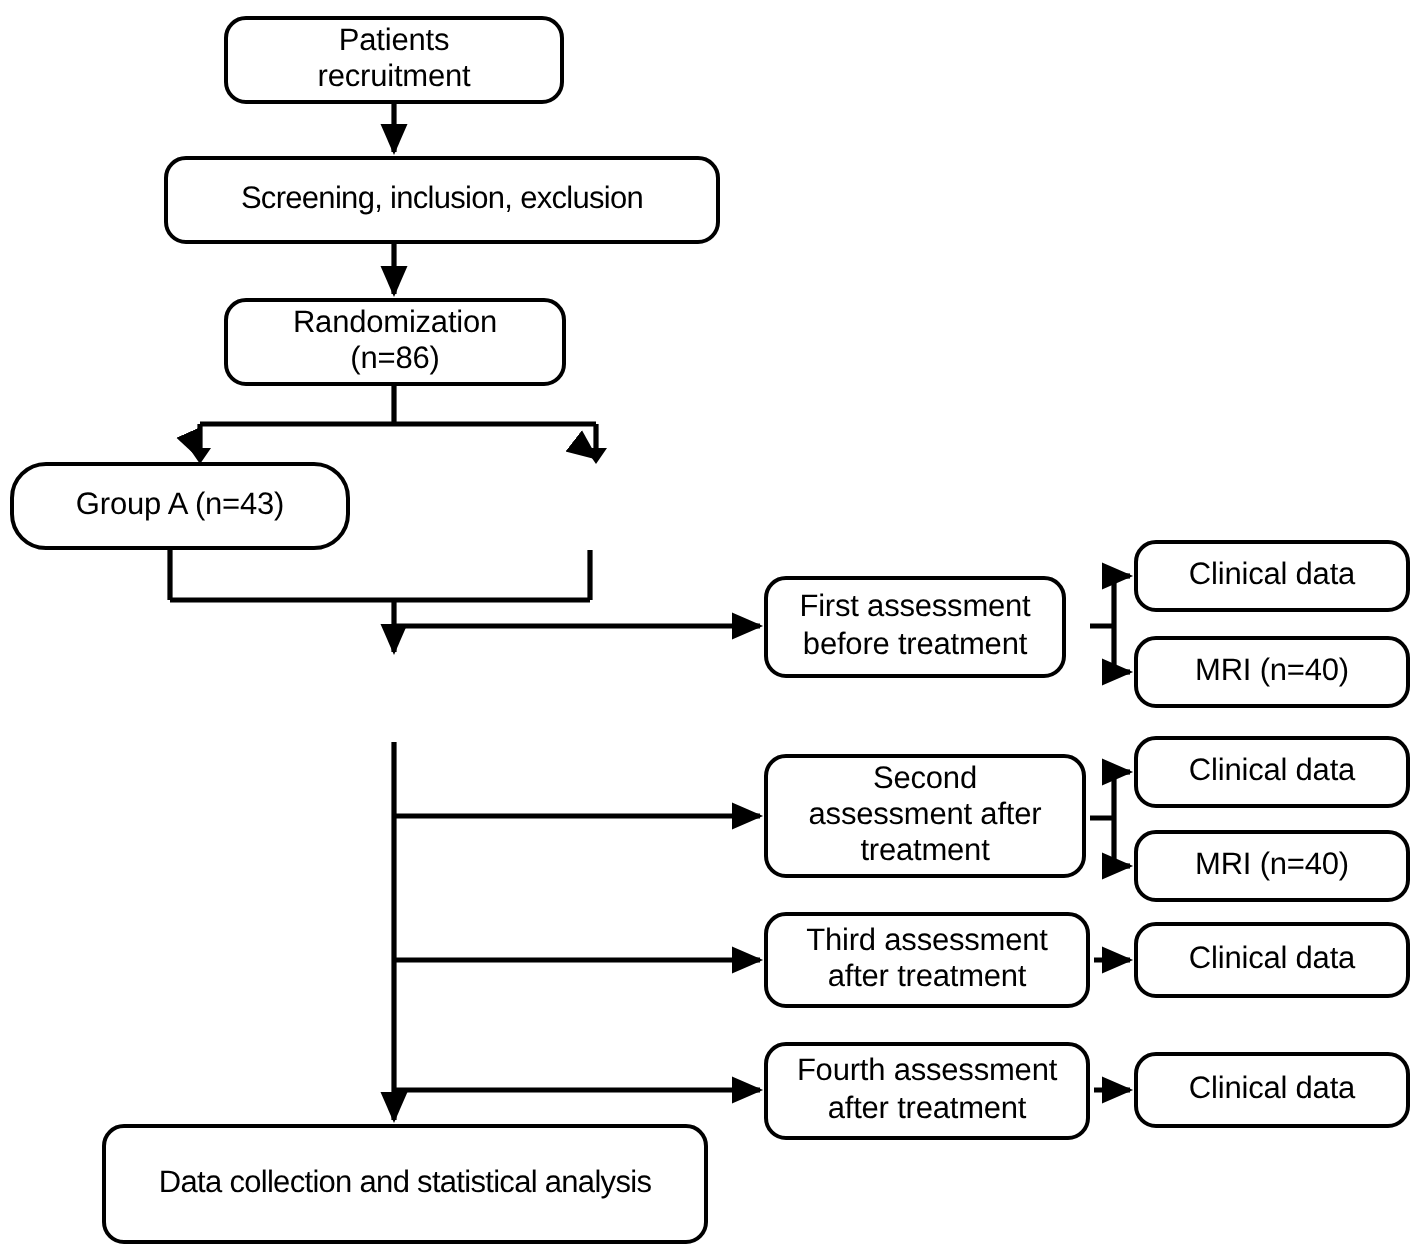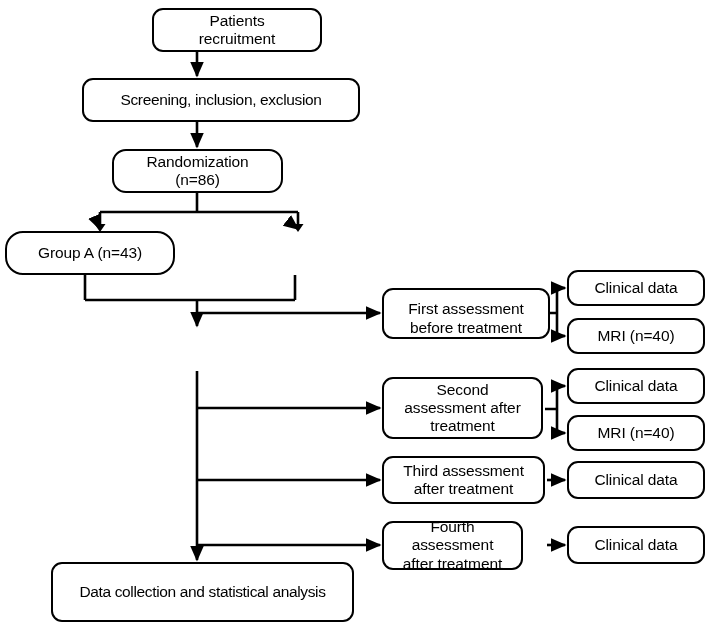--- a/index.html
+++ b/index.html
@@ -101,61 +101,61 @@
 
       <path d="M545,409 L557,409 M557,386 L557,433"></path>
     </g>
 
     <g fill="#000000">
       <path d="M94.5,224 L105.5,224 L100,232 z"></path>
       <path d="M292.5,224 L303.5,224 L298,232 z"></path>
     </g>
   </svg>
 
-  <div class="node" style="left:112px; top:8px; width:170px; height:44px;margin-left:40px;">
+  <div class="node" style="left:112px; top:8px; width:170px; height:44px;">
     <span>Patients
 recruitment</span>
   </div>
 
   <div class="node wide-label" style="left:58px; top:78px; width:278px; height:44px;margin-left:24px;">
     <span>Screening, inclusion, exclusion</span>
   </div>
 
-  <div class="node" style="left:112px; top:149px; width:171px; height:44px;border-radius:14px;">
+  <div class="node" style="left:112px; top:149px; width:171px; height:44px;">
     <span>Randomization
 (n=86)</span>
   </div>
 
   <div class="node" style="left:5px; top:231px; width:170px; height:44px;border-radius:18px;">
     <span>Group A (n=43)</span>
   </div>
 
 
 
   <div class="node wide-label" style="left:51px; top:562px; width:303px; height:60px;justify-content:center;">
     <span>Data collection and statistical analysis</span>
   </div>
 
-  <div class="node" style="left:382px; top:288px; width:168px; height:51px;align-items:flex-end;">
+  <div class="node" style="left:382px; top:288px; width:151px; height:51px;">
     <span>First assessment
 before treatment</span>
   </div>
 
   <div class="node" style="left:382px; top:377px; width:161px; height:62px;align-items:center;">
     <span>Second
 assessment after
 treatment</span>
   </div>
 
   <div class="node" style="left:382px; top:456px; width:163px; height:48px;">
     <span>Third assessment
 after treatment</span>
   </div>
 
-  <div class="node" style="left:382px; top:521px; width:141px; height:49px;">
+  <div class="node" style="left:382px; top:521px; width:163px; height:49px;">
     <span>Fourth assessment
 after treatment</span>
   </div>
 
   <div class="node" style="left:567px; top:270px; width:138px; height:36px;">
     <span>Clinical data</span>
   </div>
 
   <div class="node" style="left:567px; top:318px; width:138px; height:36px;">
     <span>MRI (n=40)</span>

